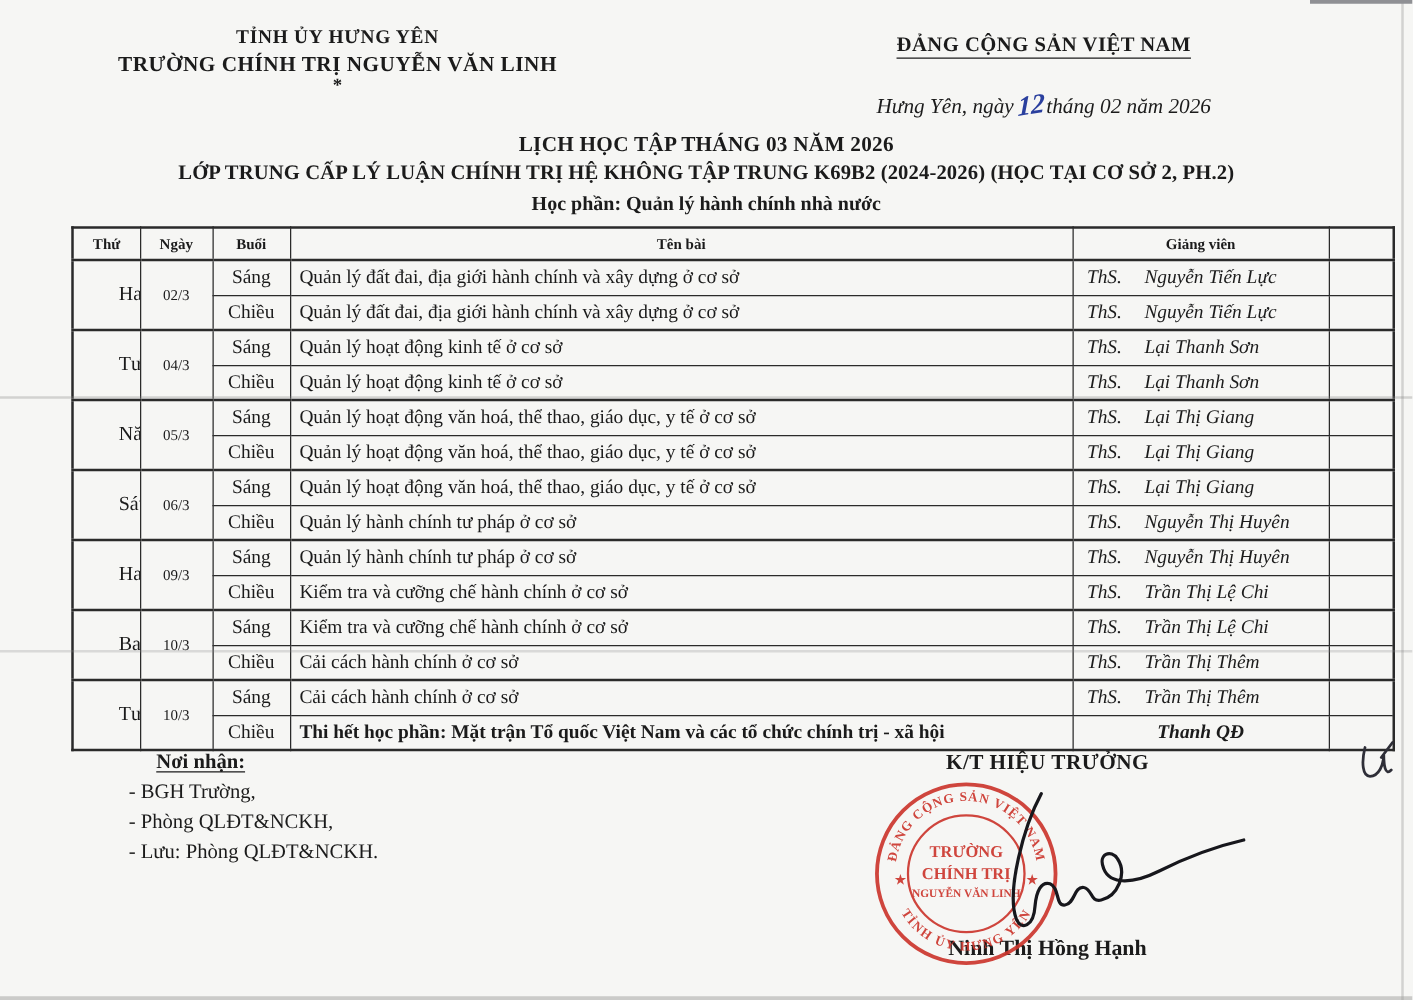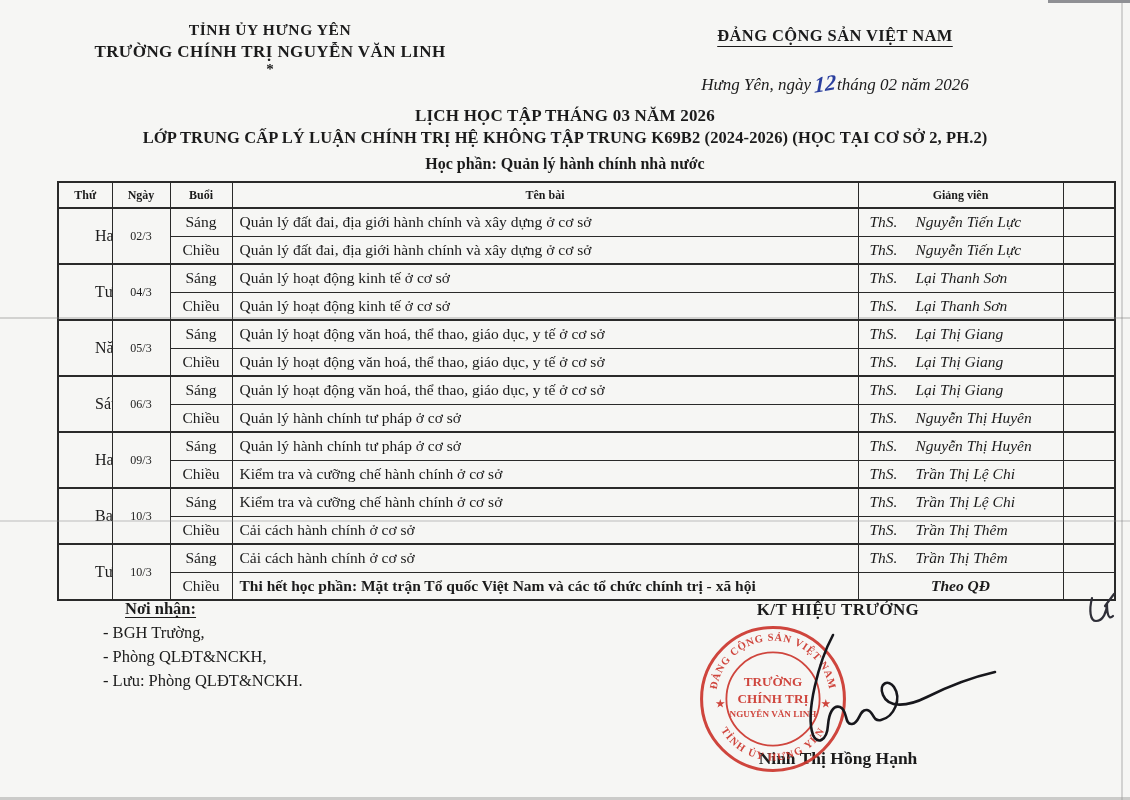--- a/index.html
+++ b/index.html
@@ -206,21 +206,21 @@
           <td class="c-thu" rowspan="2">Tư</td>
           <td class="c-ngay" rowspan="2">10/3</td>
           <td class="c-buoi">Sáng</td>
           <td class="c-ten">Cải cách hành chính ở cơ sở</td>
           <td class="c-gv"><span class="gv-degree">ThS.</span><span>Trần Thị Thêm</span></td>
           <td class="c-blank"></td>
         </tr>
         <tr>
           <td class="c-buoi">Chiều</td>
           <td class="c-ten exam">Thi hết học phần: Mặt trận Tổ quốc Việt Nam và các tổ chức chính trị - xã hội</td>
-          <td class="c-gv center">Theo QĐ</td>
+          <td class="c-gv center">Thanh QĐ</td>
           <td class="c-blank"></td>
         </tr>
       </tbody>
   </table>
 </div>
 
 <div class="abs recipients">
   <div><span class="label">Nơi nhận:</span></div>
   <div>- BGH Trường,</div>
   <div>- Phòng QLĐT&amp;NCKH,</div>

